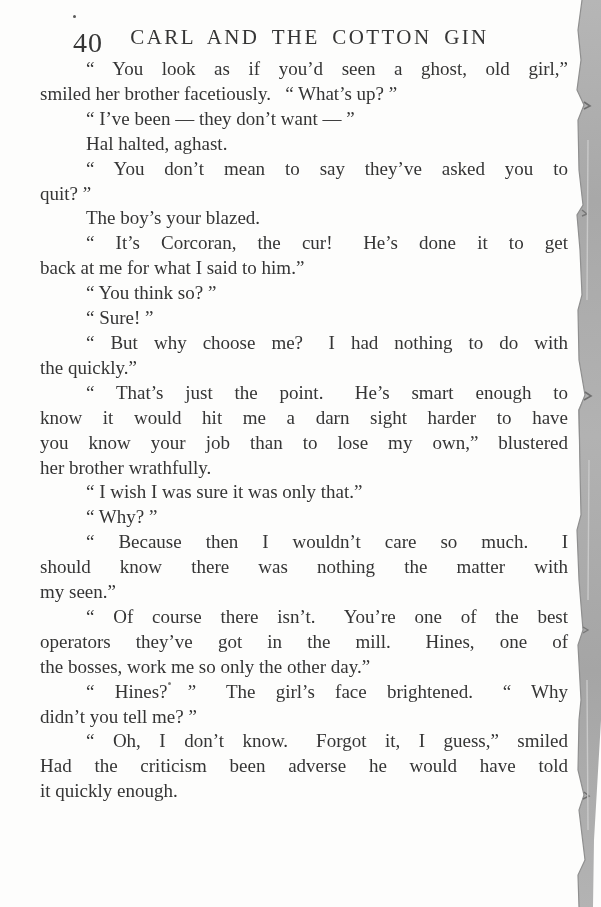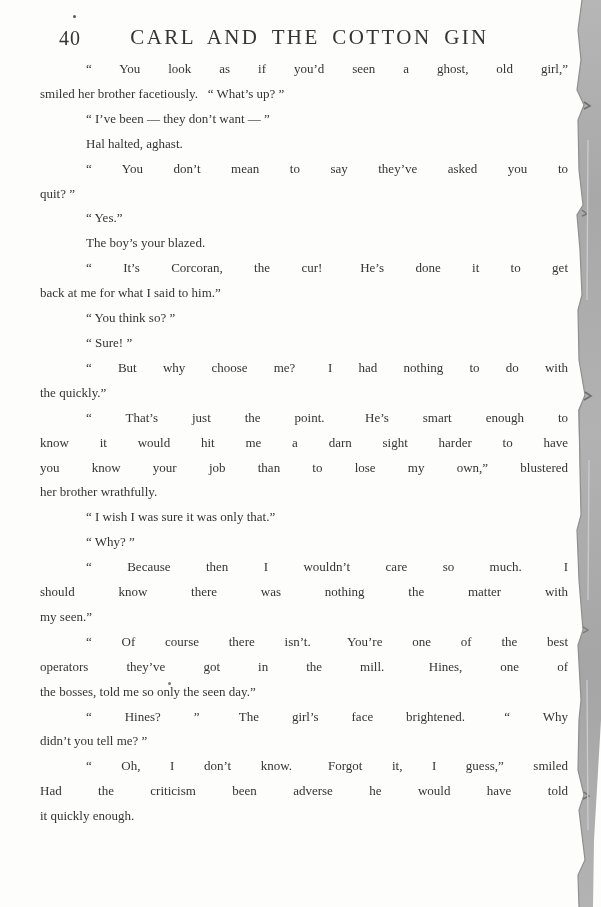--- a/index.html
+++ b/index.html
@@ -9,30 +9,30 @@
     font-family: "Liberation Serif", "DejaVu Serif", serif;
     overflow: hidden;
   }
   .page {
     position: relative; width: 601px; height: 907px;
     background: var(--page-bg, #fdfdfc);
     color: var(--ink, #353535);
   }
   .header { position: absolute; left: 0; top: 25px; width: 601px; height: 26px; }
   .pagenum {
-    position: absolute; left: 59px; top: 2px;
-    font-size: 20px; letter-spacing: 1px; font-family: Liberation Serif, serif;
+    position: absolute; left: 73px; top: 2px;
+    font-size: 28px; letter-spacing: 1px; font-family: Liberation Serif, serif;
   }
   .title {
     display: block; text-align: center; transform: translateX(9px);
     font-size: 21px; letter-spacing: 2.4px; word-spacing: 5px;
   }
   .body-text {
     position: absolute; left: 40px; top: 57px; width: 528px;
-    font-size: 13px; line-height: 24.9px;
+    font-size: 19px; line-height: 24.9px;
   }
   .para { margin: 0; }
   .para .line { text-align: left; }
   .para .line.just { text-align: justify; text-align-last: justify; }
   .para .line.first { text-indent: 46px; }
   .edge { position: absolute; top: 0; right: 0; width: 26px; height: 907px; }
   .speck { position: absolute; border-radius: 50%; background: #5a5a5a; }
   .speck-1 { left: 73px; top: 15px; width: 3px; height: 3px; }
   .speck-2 { left: 168px; top: 682px; width: 3px; height: 3px; opacity: .8; }
 </style>
@@ -58,23 +58,20 @@
         <div class="line first">“ I’ve been — they don’t want — ”</div>
       </div>
       <div class="para">
         <div class="line first">Hal halted, aghast.</div>
       </div>
       <div class="para">
         <div class="line first just">“ You don’t mean to say they’ve asked you to</div>
         <div class="line">quit? ”</div>
       </div>
       <div class="para">
-        <div class="line first">“ Yes.”</div>
-      </div>
-      <div class="para">
         <div class="line first">The boy’s your blazed.</div>
       </div>
       <div class="para">
         <div class="line first just">“ It’s Corcoran, the cur!  He’s done it to get</div>
         <div class="line">back at me for what I said to him.”</div>
       </div>
       <div class="para">
         <div class="line first">“ You think so? ”</div>
       </div>
       <div class="para">
@@ -97,21 +94,21 @@
         <div class="line first">“ Why? ”</div>
       </div>
       <div class="para">
         <div class="line first just">“ Because then I wouldn’t care so much.  I</div>
         <div class="line just">should know there was nothing the matter with</div>
         <div class="line">my seen.”</div>
       </div>
       <div class="para">
         <div class="line first just">“ Of course there isn’t.  You’re one of the best</div>
         <div class="line just">operators they’ve got in the mill.  Hines, one of</div>
-        <div class="line">the bosses, told me so only the seen day.”</div>
+        <div class="line">the bosses, work me so only the other day.”</div>
       </div>
       <div class="para">
         <div class="line first just">“ Hines? ”  The girl’s face brightened.  “ Why</div>
         <div class="line">didn’t you tell me? ”</div>
       </div>
       <div class="para">
         <div class="line first just">“ Oh, I don’t know.  Forgot it, I guess,” smiled</div>
         <div class="line just">Had the criticism been adverse he would have told</div>
         <div class="line">it quickly enough.</div>
       </div>

